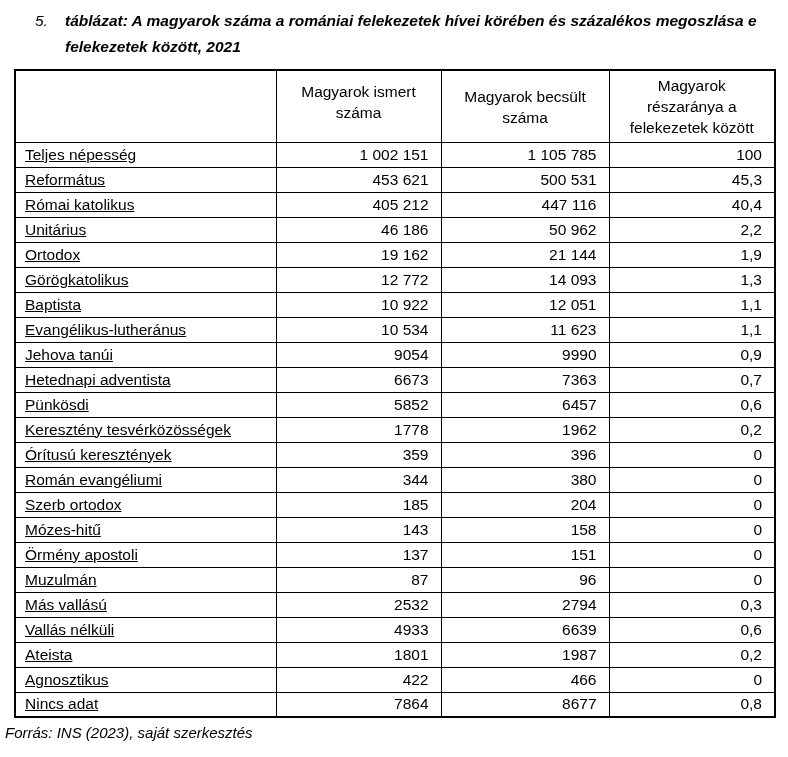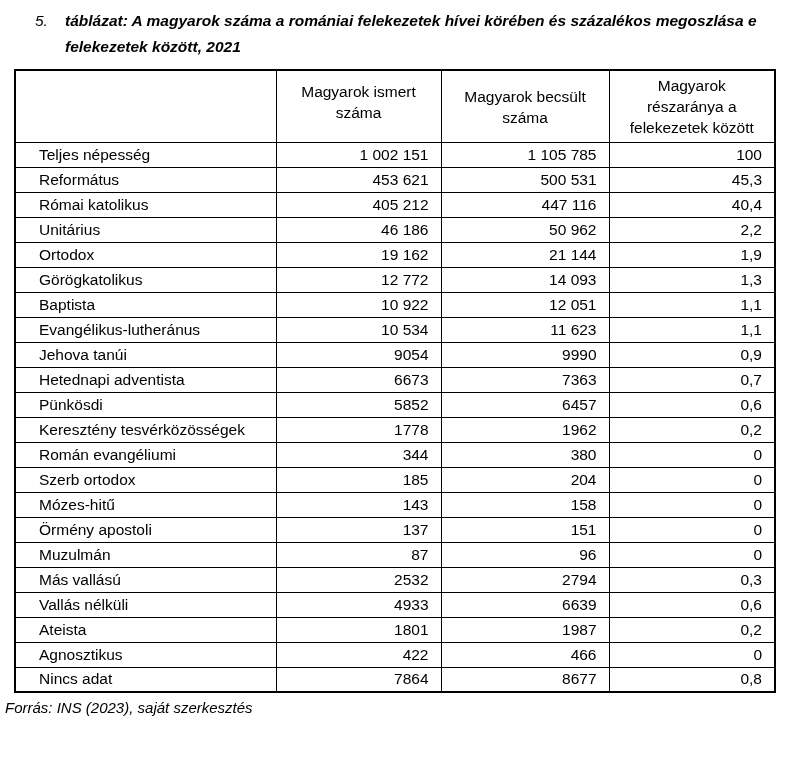--- a/index.html
+++ b/index.html
@@ -45,21 +45,22 @@
     text-align: center;
     line-height: 21px;
     vertical-align: middle;
     padding: 0 8px;
   }
   th.h-known  { padding-bottom: 8px; }
   th.h-est    { padding-top: 2px; }
   th.h-share  { padding: 0 16px; }
   td.label {
     text-align: left;
-    padding: 1px 6px 1px 23px;
+    padding: 1px 6px 1px 9px;
+    text-decoration: underline;
   }
   td.num {
     text-align: right;
     padding: 1px 12px 1px 6px;
   }
   .source {
     font-style: italic;
     font-size: 15px;
     margin: 6px 0 0 5px;
   }
@@ -154,20 +155,26 @@
     <td class="num">6457</td>
     <td class="num">0,6</td>
   </tr>
       <tr>
     <td class="label">Keresztény tesvérközösségek</td>
     <td class="num">1778</td>
     <td class="num">1962</td>
     <td class="num">0,2</td>
   </tr>
       <tr>
+    <td class="label">Órítusú keresztények</td>
+    <td class="num">359</td>
+    <td class="num">396</td>
+    <td class="num">0</td>
+  </tr>
+      <tr>
     <td class="label">Román evangéliumi</td>
     <td class="num">344</td>
     <td class="num">380</td>
     <td class="num">0</td>
   </tr>
       <tr>
     <td class="label">Szerb ortodox</td>
     <td class="num">185</td>
     <td class="num">204</td>
     <td class="num">0</td>

